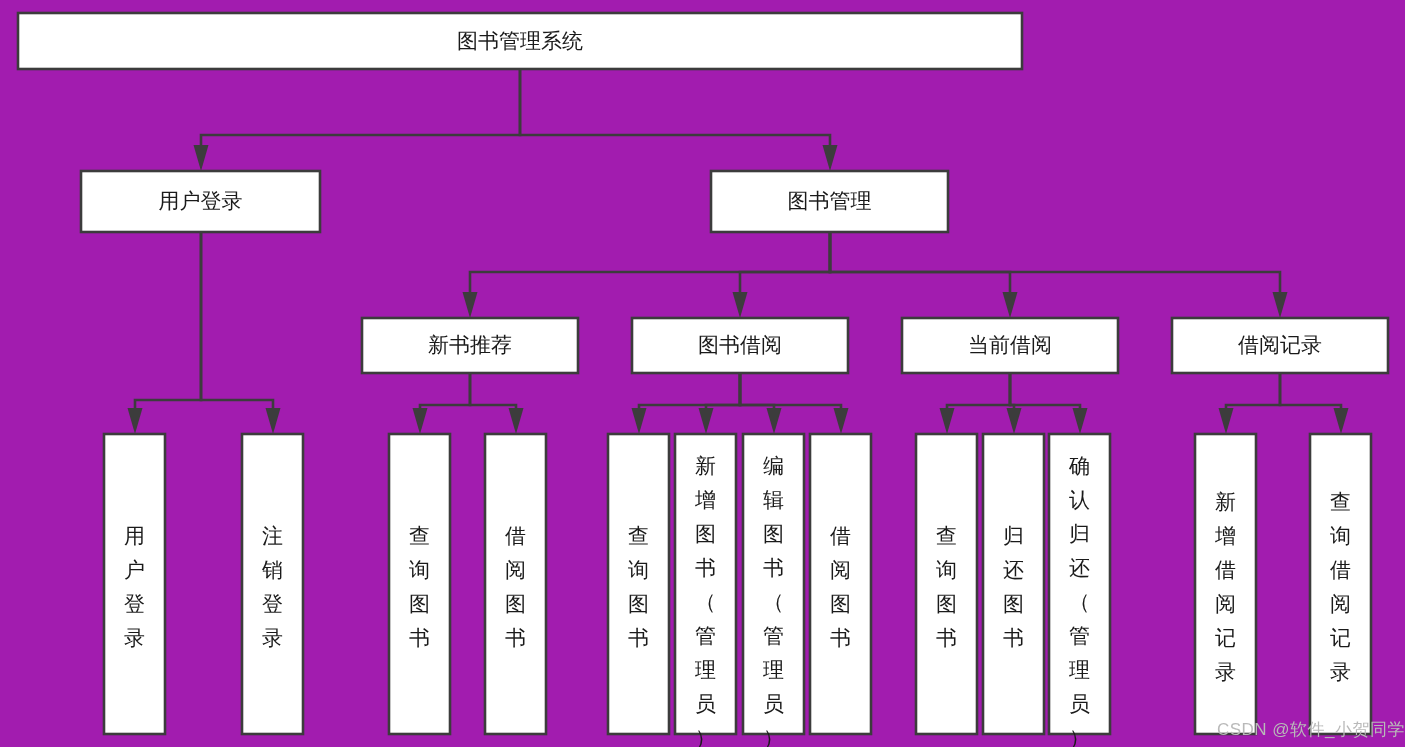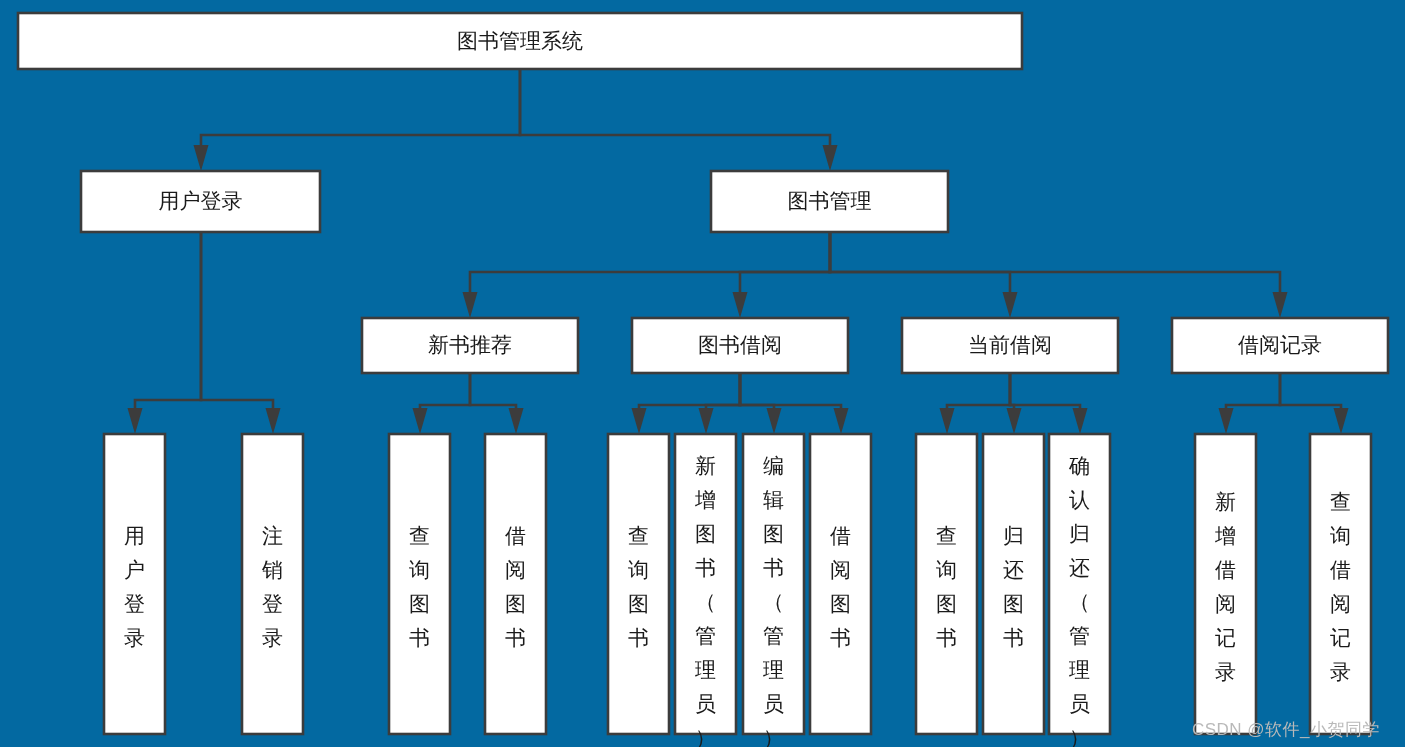--- a/index.html
+++ b/index.html
@@ -11,21 +11,21 @@
     width: 1405px;
     height: 747px;
     font-family: "Liberation Sans", "DejaVu Sans", sans-serif;
     overflow: hidden;
     position: relative;
   }
   #diagram-root {
     position: relative;
     width: 1405px;
     height: 747px;
-    background: #0369a1;
+    background: #a21caf;
   }
   svg#flow-svg {
     position: absolute;
     left: 0;
     top: 0;
     width: 1405px;
     height: 747px;
     display: block;
   }
   .node-box {
@@ -51,21 +51,21 @@
     dominant-baseline: middle;
   }
   .node-label-v {
     font-family: "Liberation Sans", "DejaVu Sans", sans-serif;
     font-size: 21px;
     fill: #1a1a1a;
     text-anchor: middle;
   }
   .watermark {
     position: absolute;
-    right: 25px;
+    right: 0;
     bottom: 6px;
     font-family: "Liberation Sans", "DejaVu Sans", sans-serif;
     font-size: 17px;
     color: #b9b9b9;
     letter-spacing: 0.5px;
     white-space: nowrap;
     user-select: none;
   }
 </style>
 </head>

